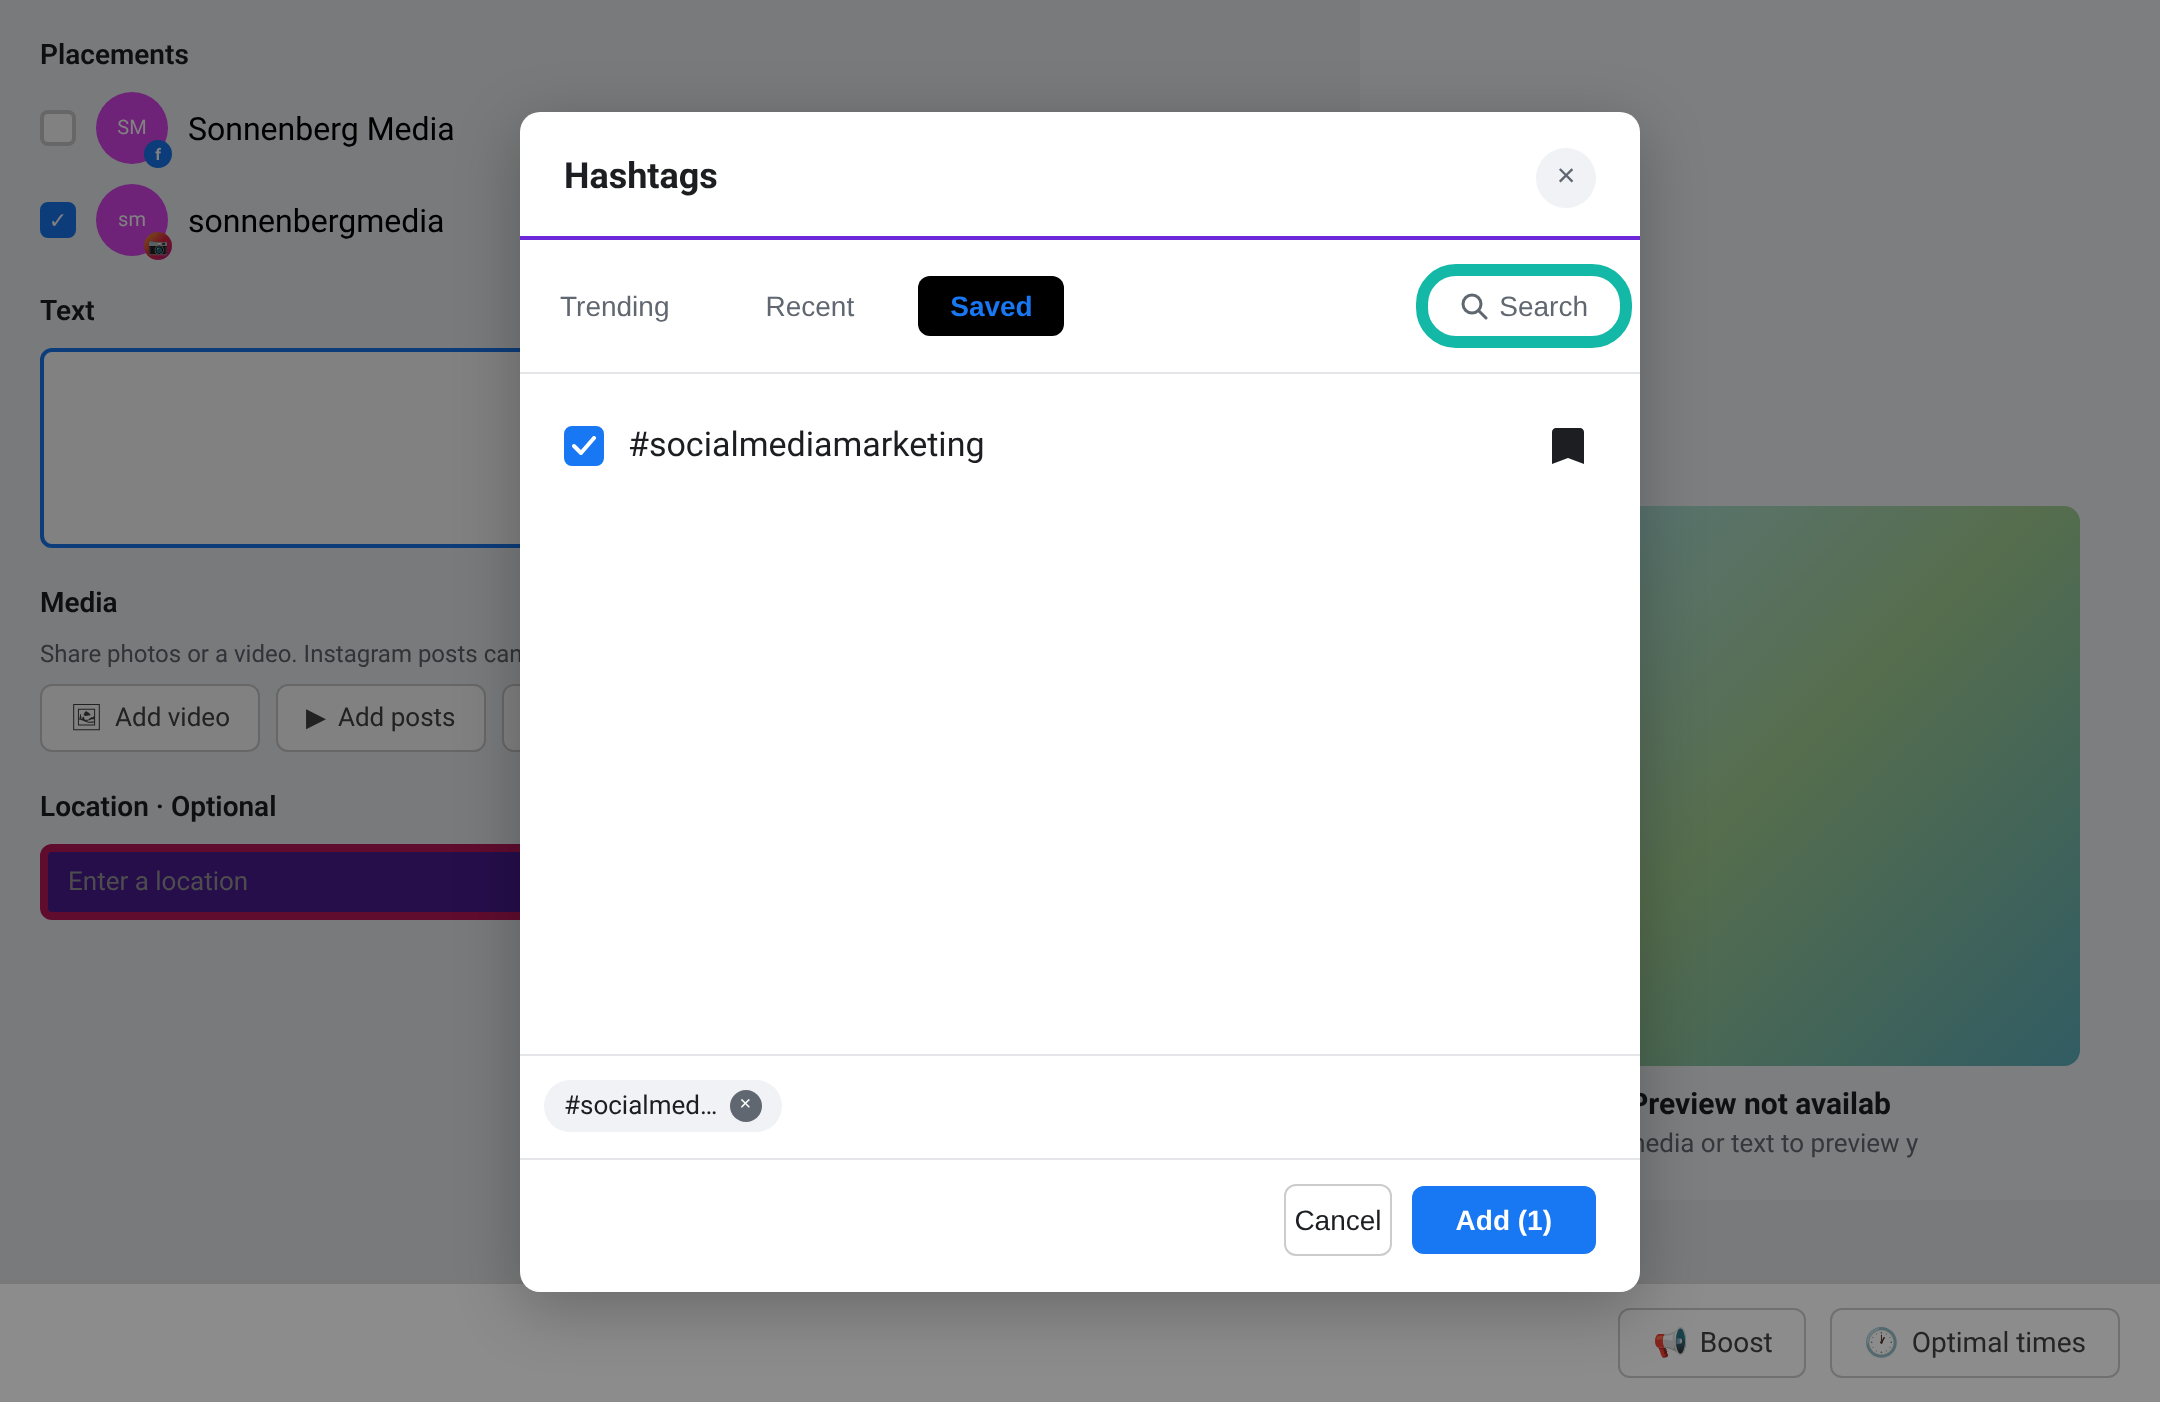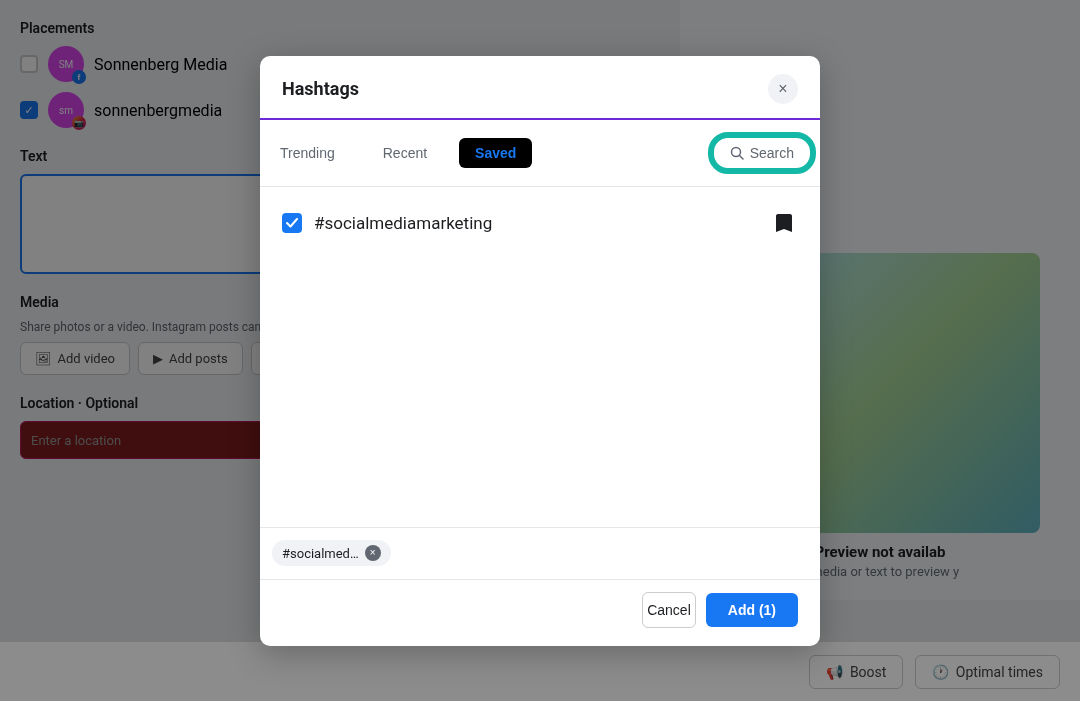--- a/index.html
+++ b/index.html
@@ -128,23 +128,23 @@
       color: #444;
     }
 
     .bg-location-section {
       margin-top: 20px;
     }
 
     .bg-location-input {
       width: 330px;
       height: 38px;
-      border: 1px solid #be185d;
-      border-radius: 6px;
-      background: #7f1d1d;
+      border: 4px solid #be185d;
+      border-radius: 6px;
+      background: #4c1d95;
       margin-top: 8px;
       padding: 12px 10px;
       font-size: 13px;
       color: #999;
       display: flex;
       align-items: center;
     }
 
     
     .bg-preview {

